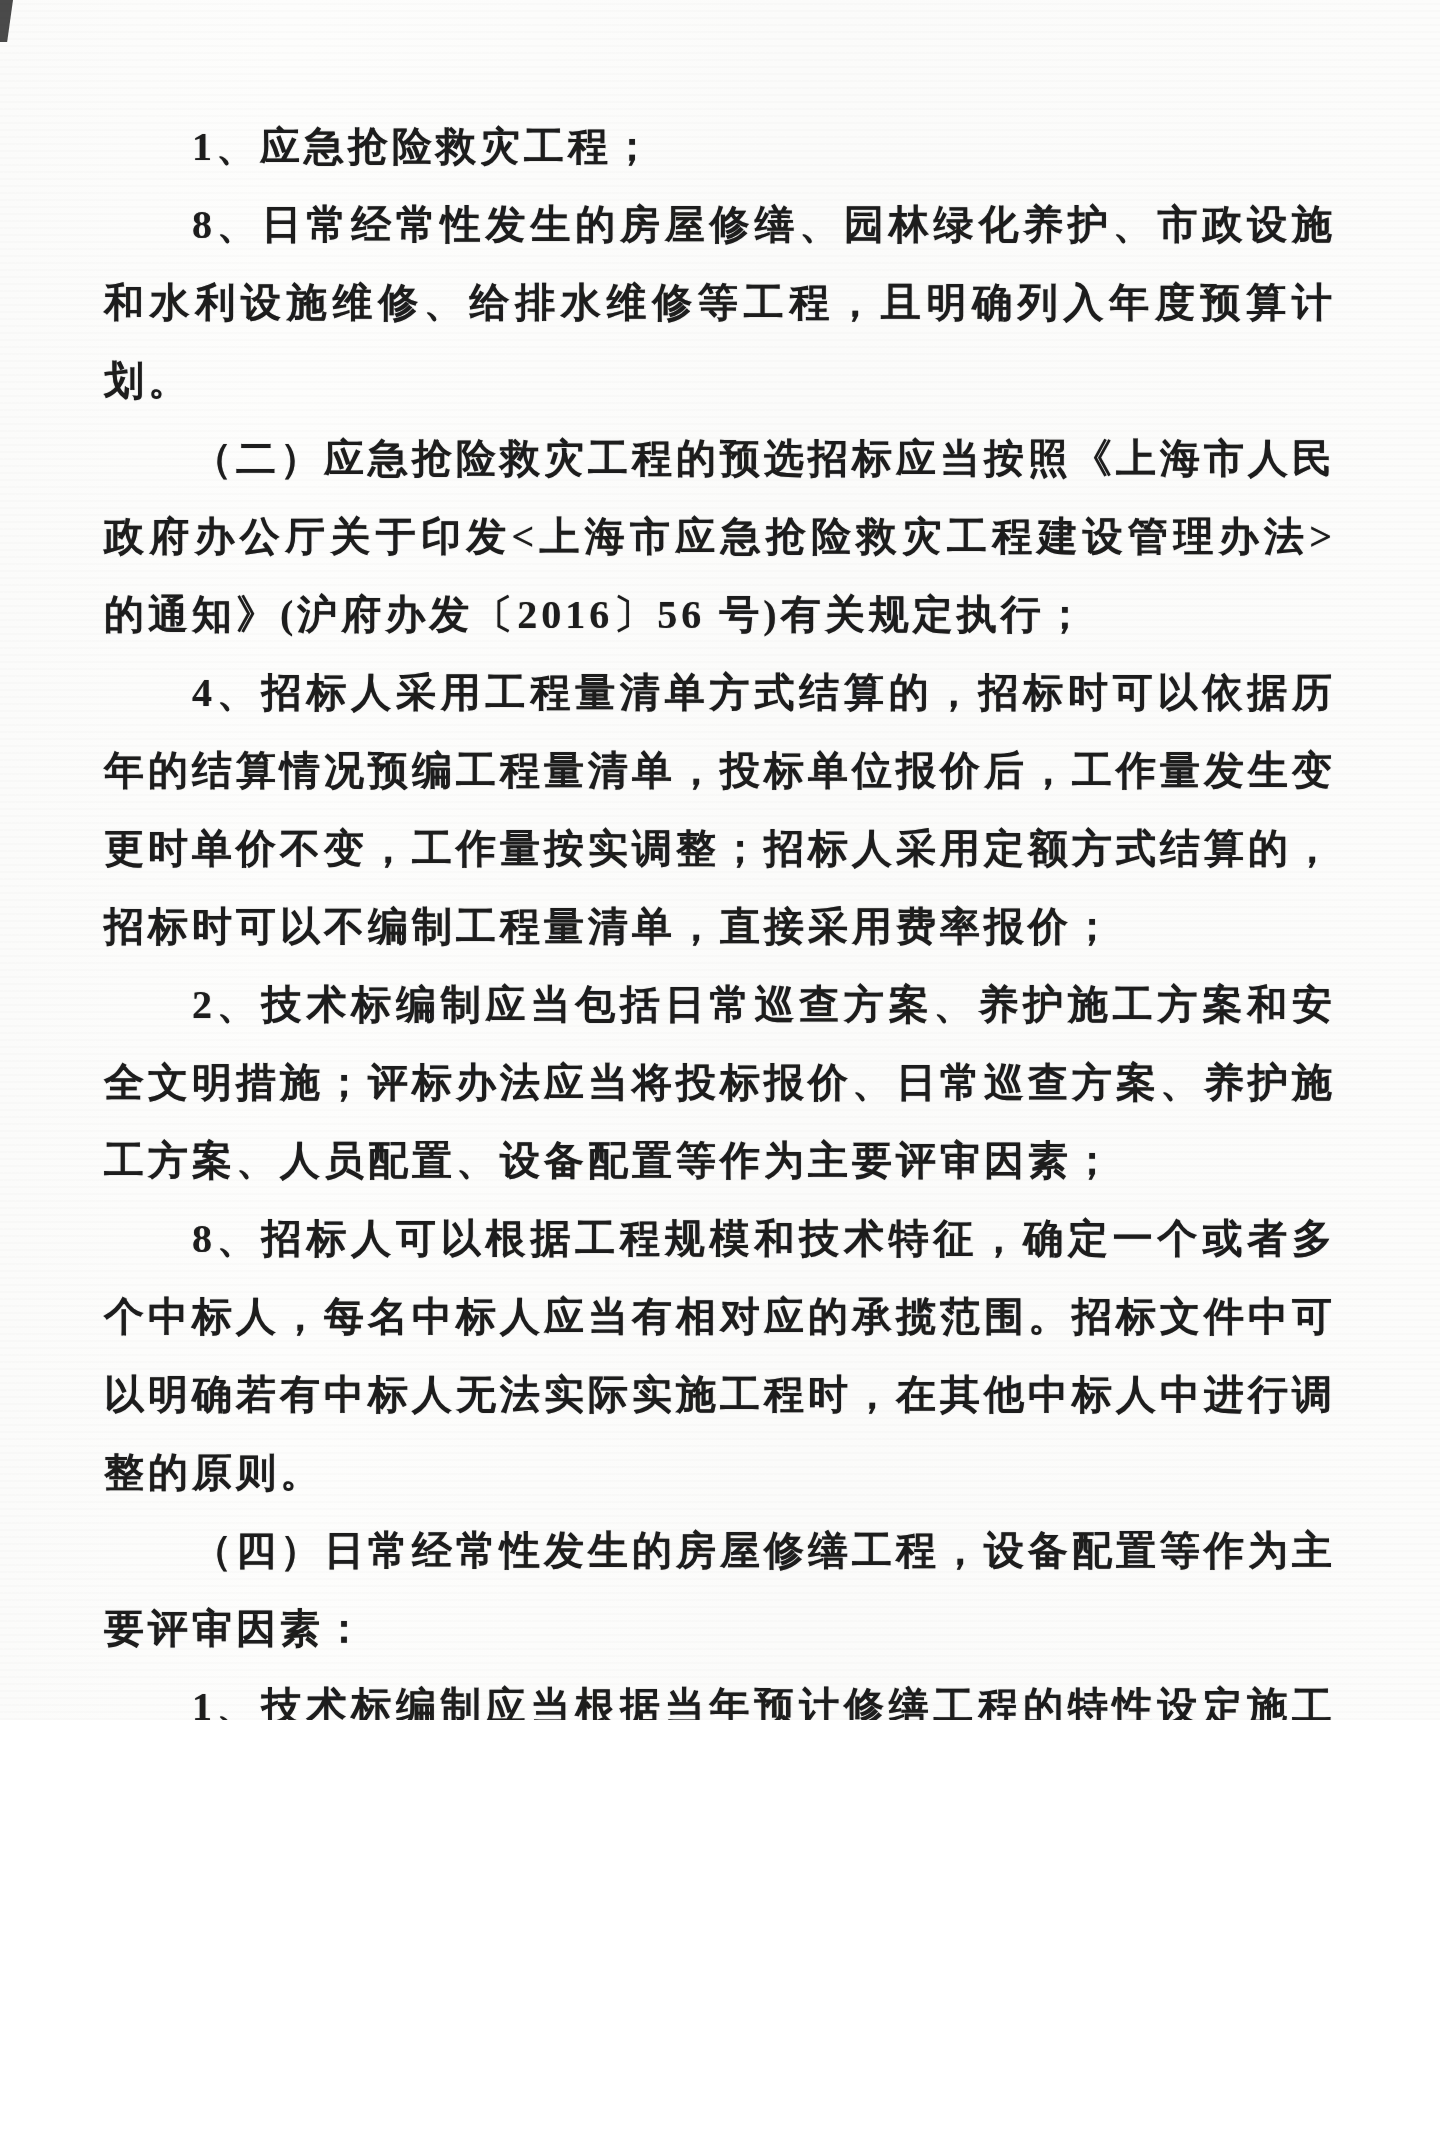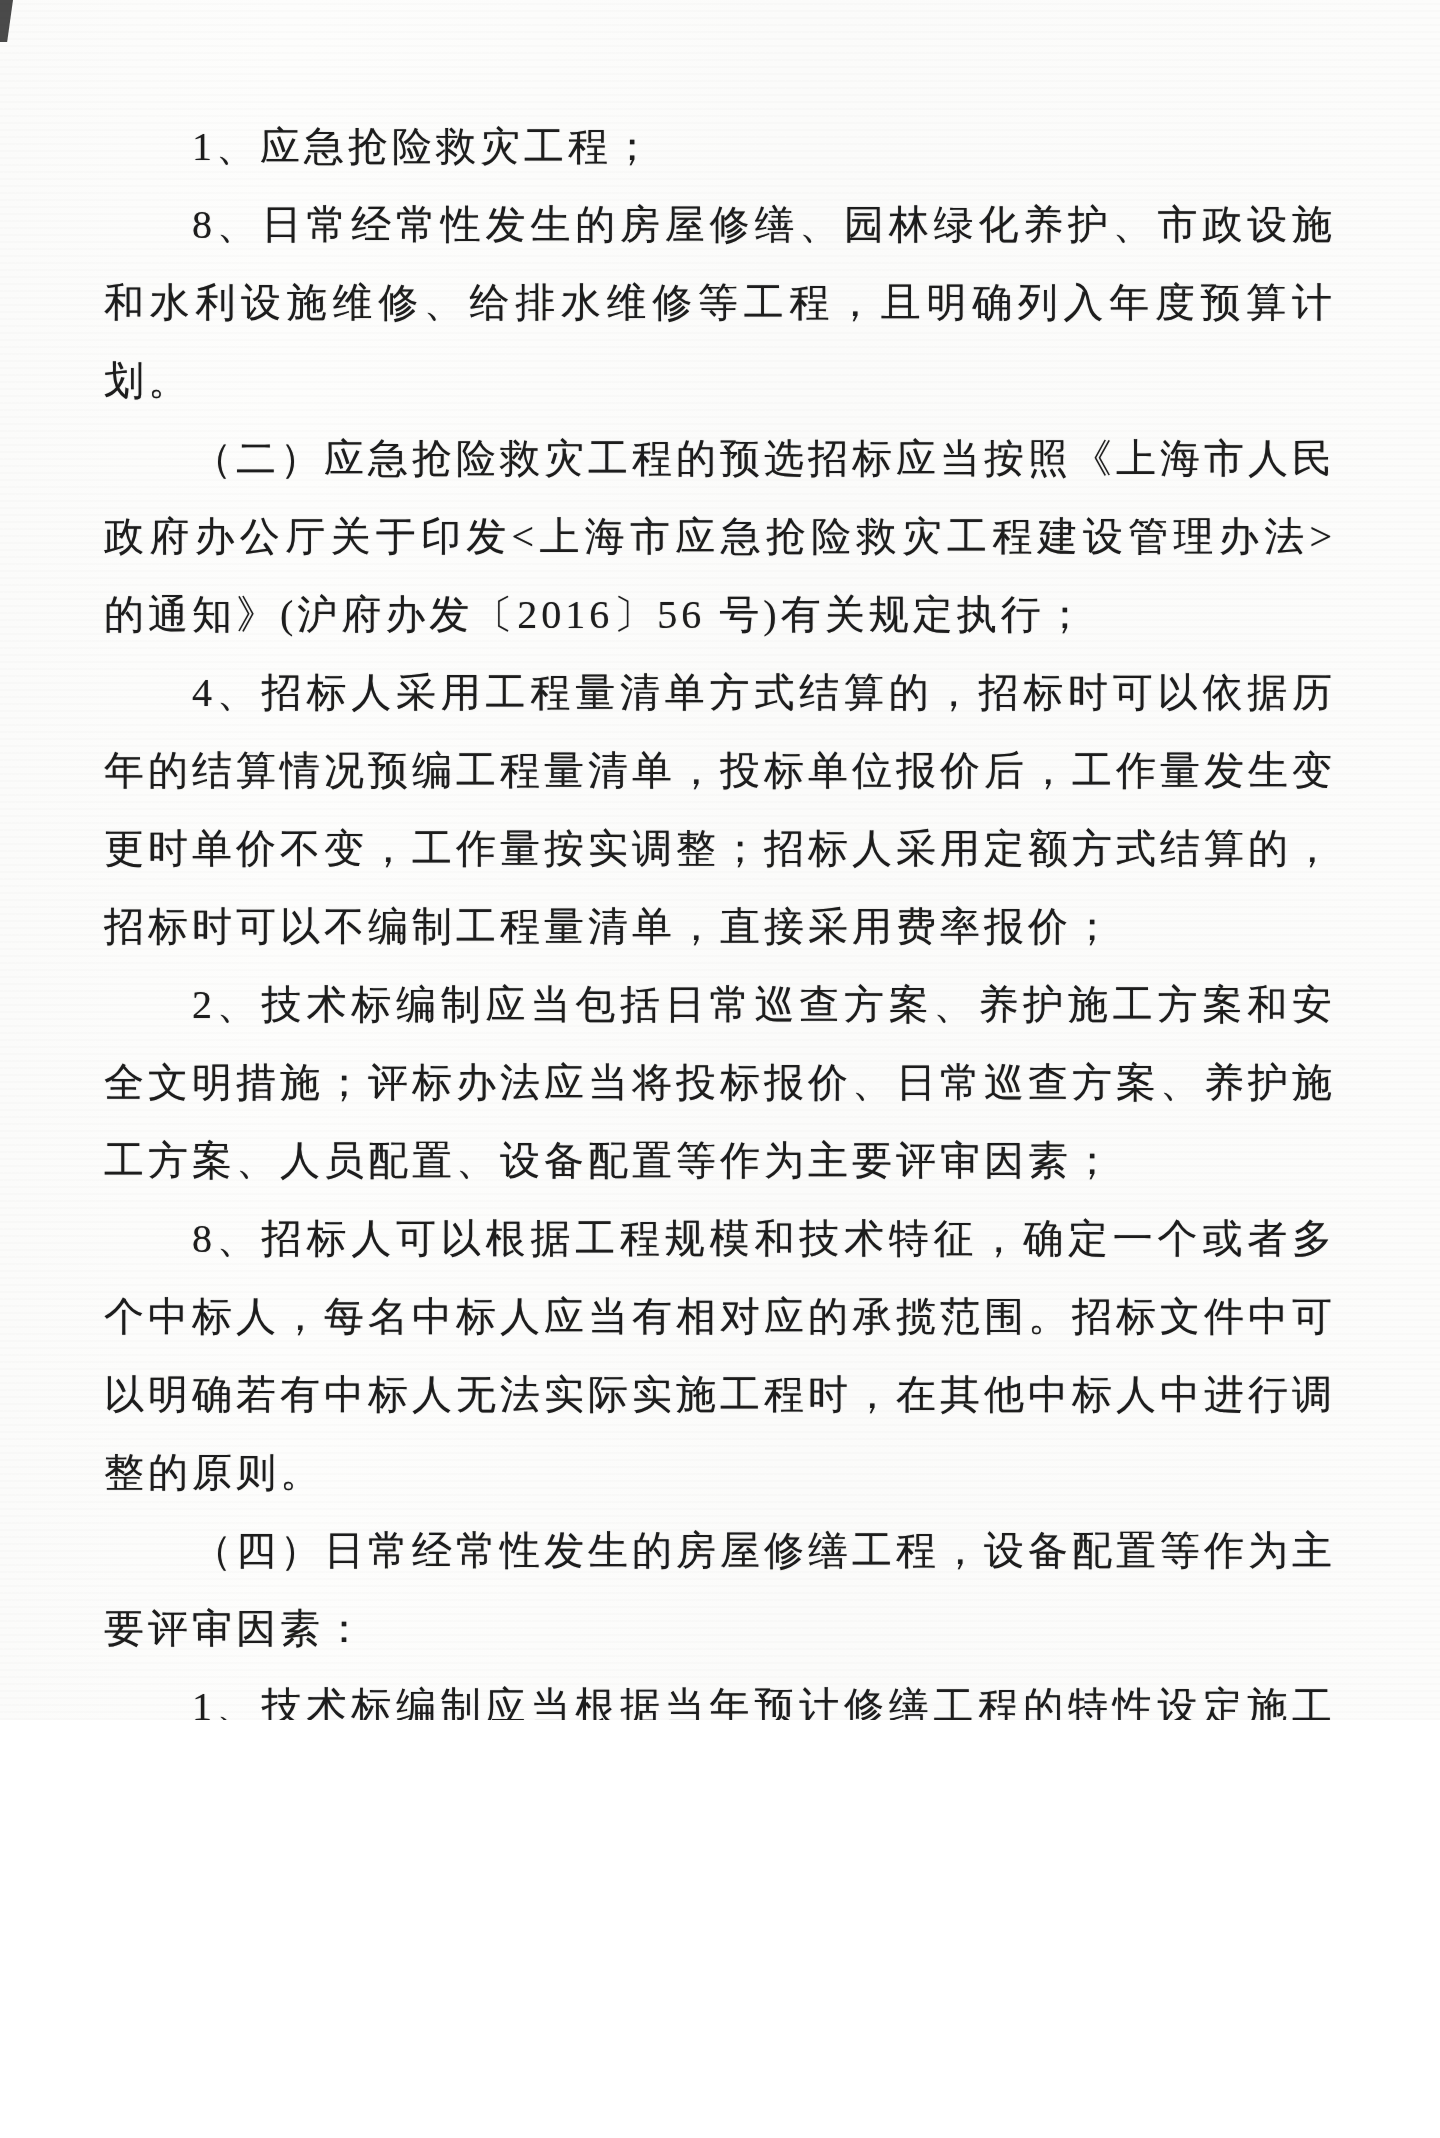--- a/index.html
+++ b/index.html
@@ -11,20 +11,21 @@
     position: relative;
     width: 1440px;
     height: 1720px;
     background:
       repeating-linear-gradient(0deg,
         rgba(0,0,0,0.012) 0px, rgba(0,0,0,0.012) 2px,
         rgba(255,255,255,0) 2px, rgba(255,255,255,0) 7px),
       linear-gradient(90deg, #fbfbfa 0%, #fdfdfc 20%, #fbfbfa 55%, #fcfcfb 100%);
     overflow: hidden;
     font-family: "Liberation Serif", "DejaVu Serif", serif;
+    font-weight: bold;
   }
   
   .corner-artifact {
     position: absolute;
     left: 0;
     top: 0;
     width: 13px;
     height: 42px;
     background: #2a2a2a;
     clip-path: polygon(0 0, 100% 0, 55% 100%, 0 100%);

